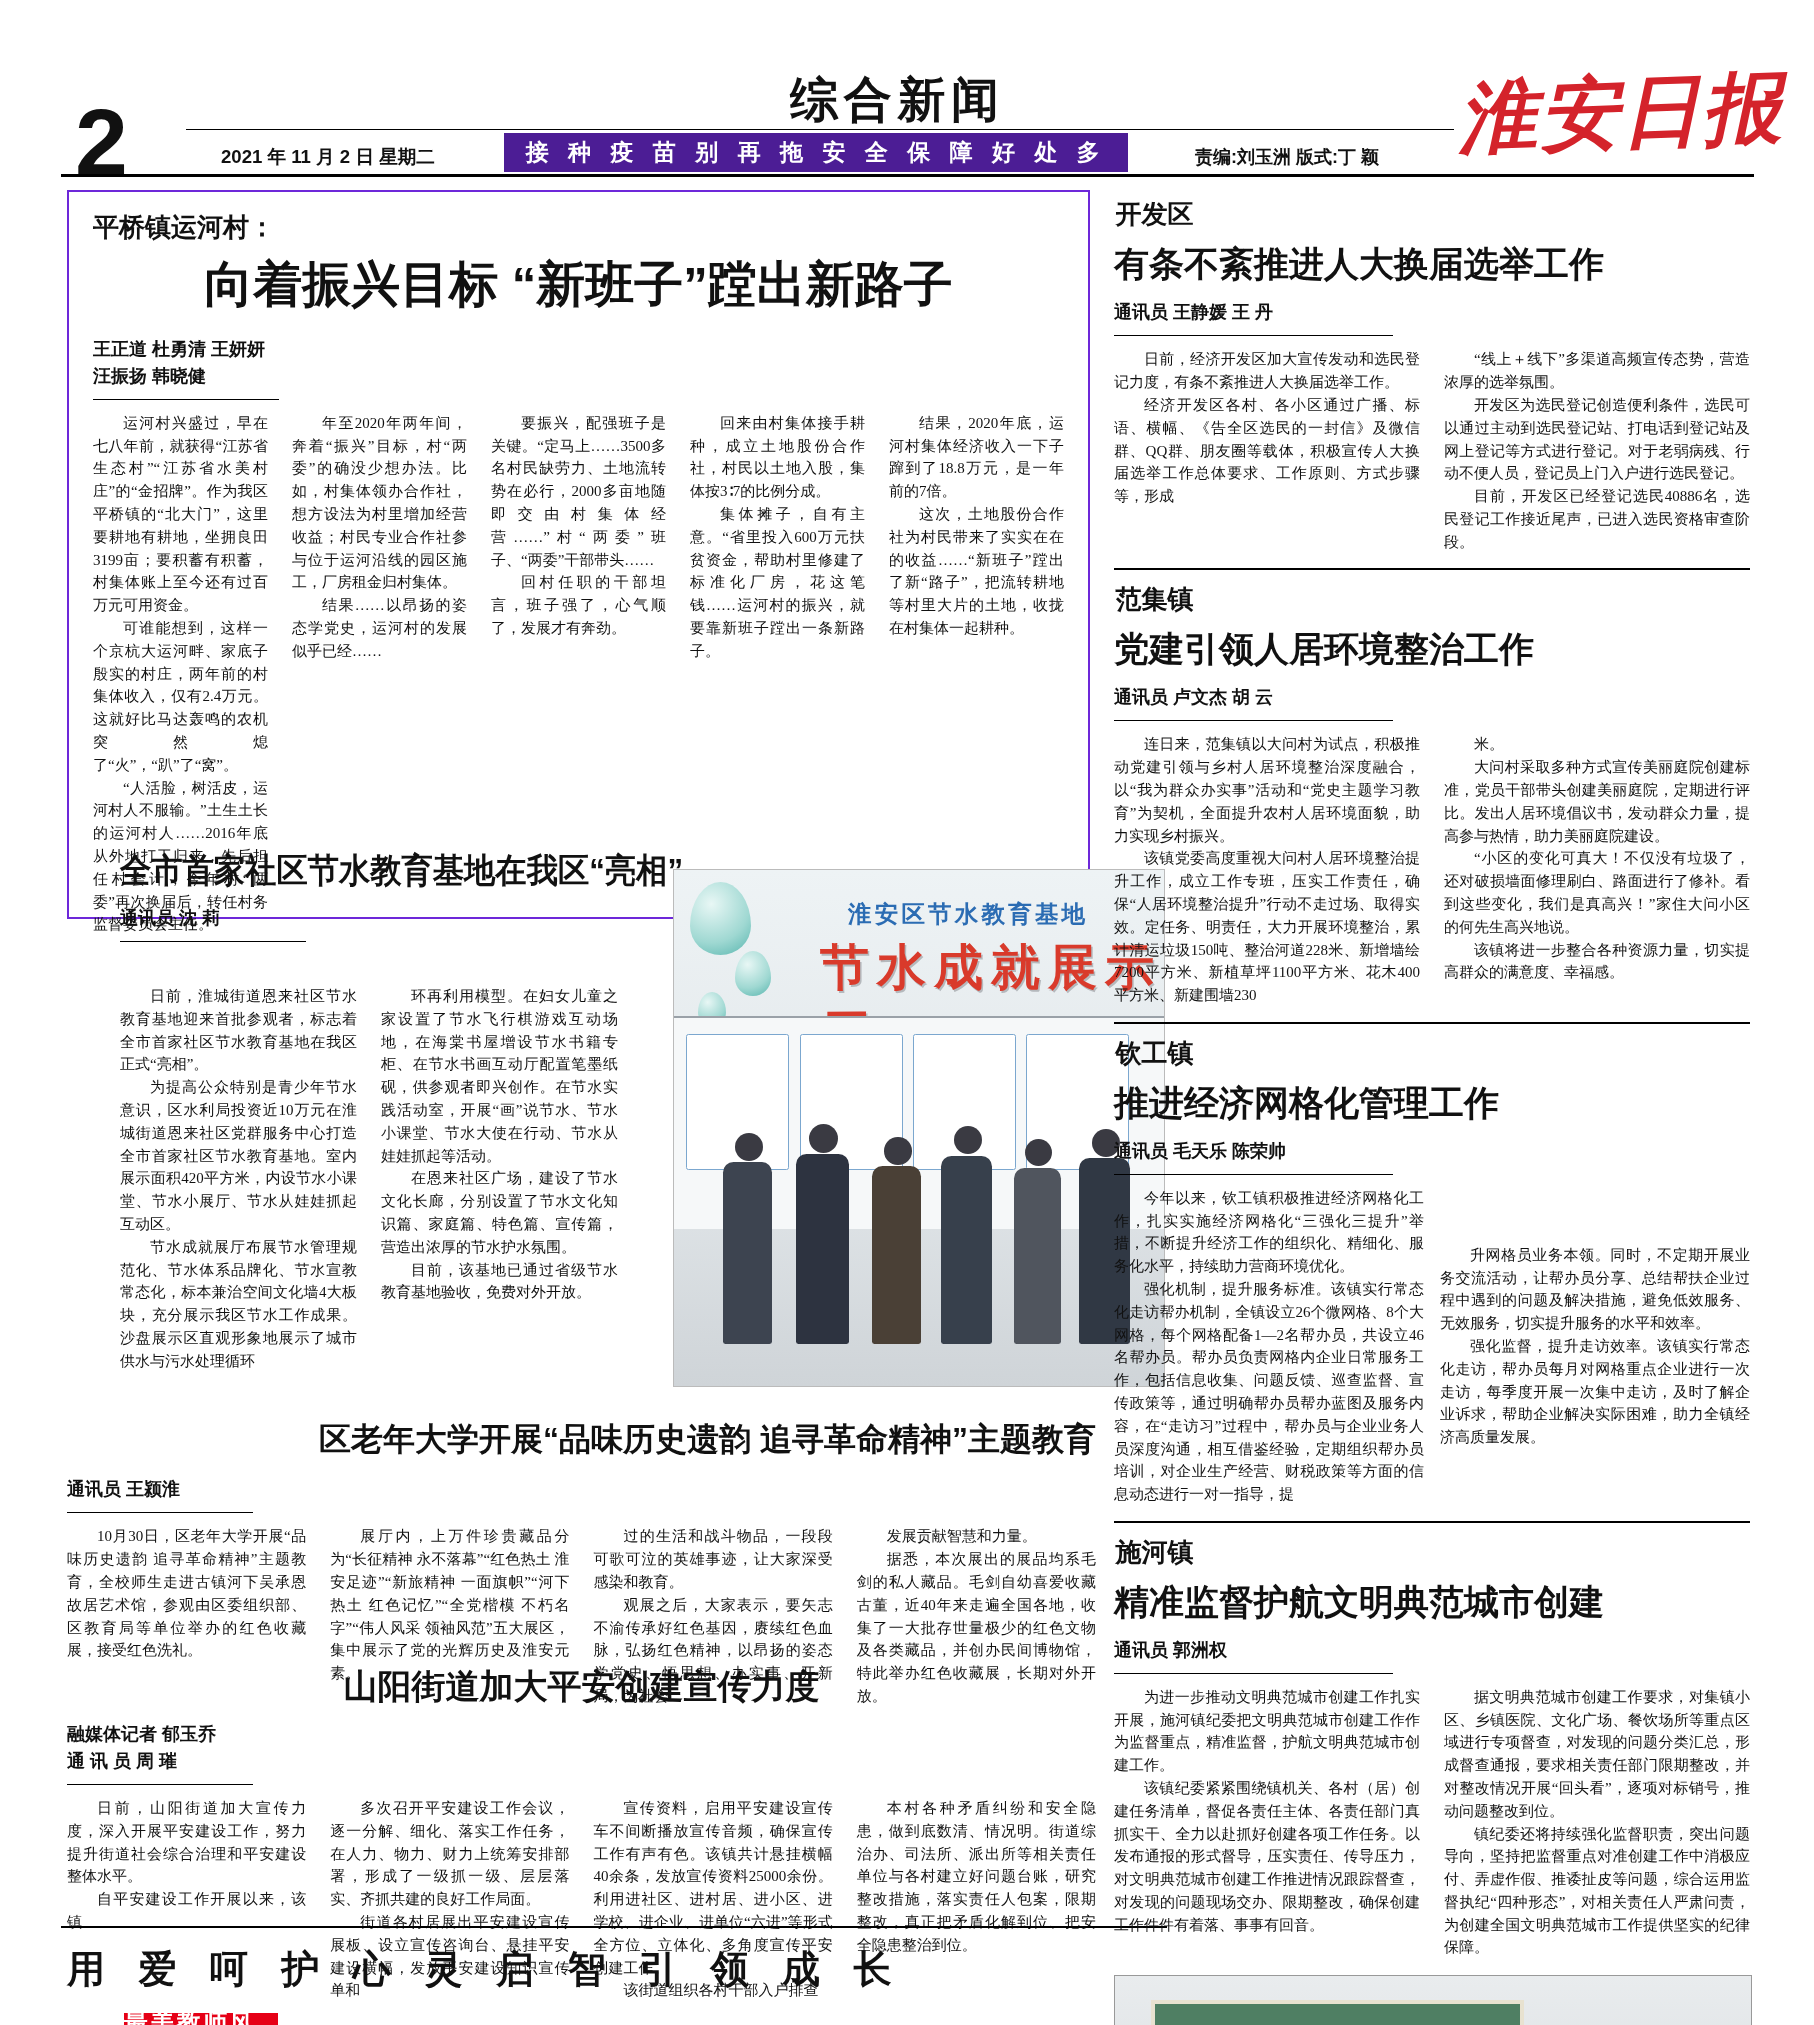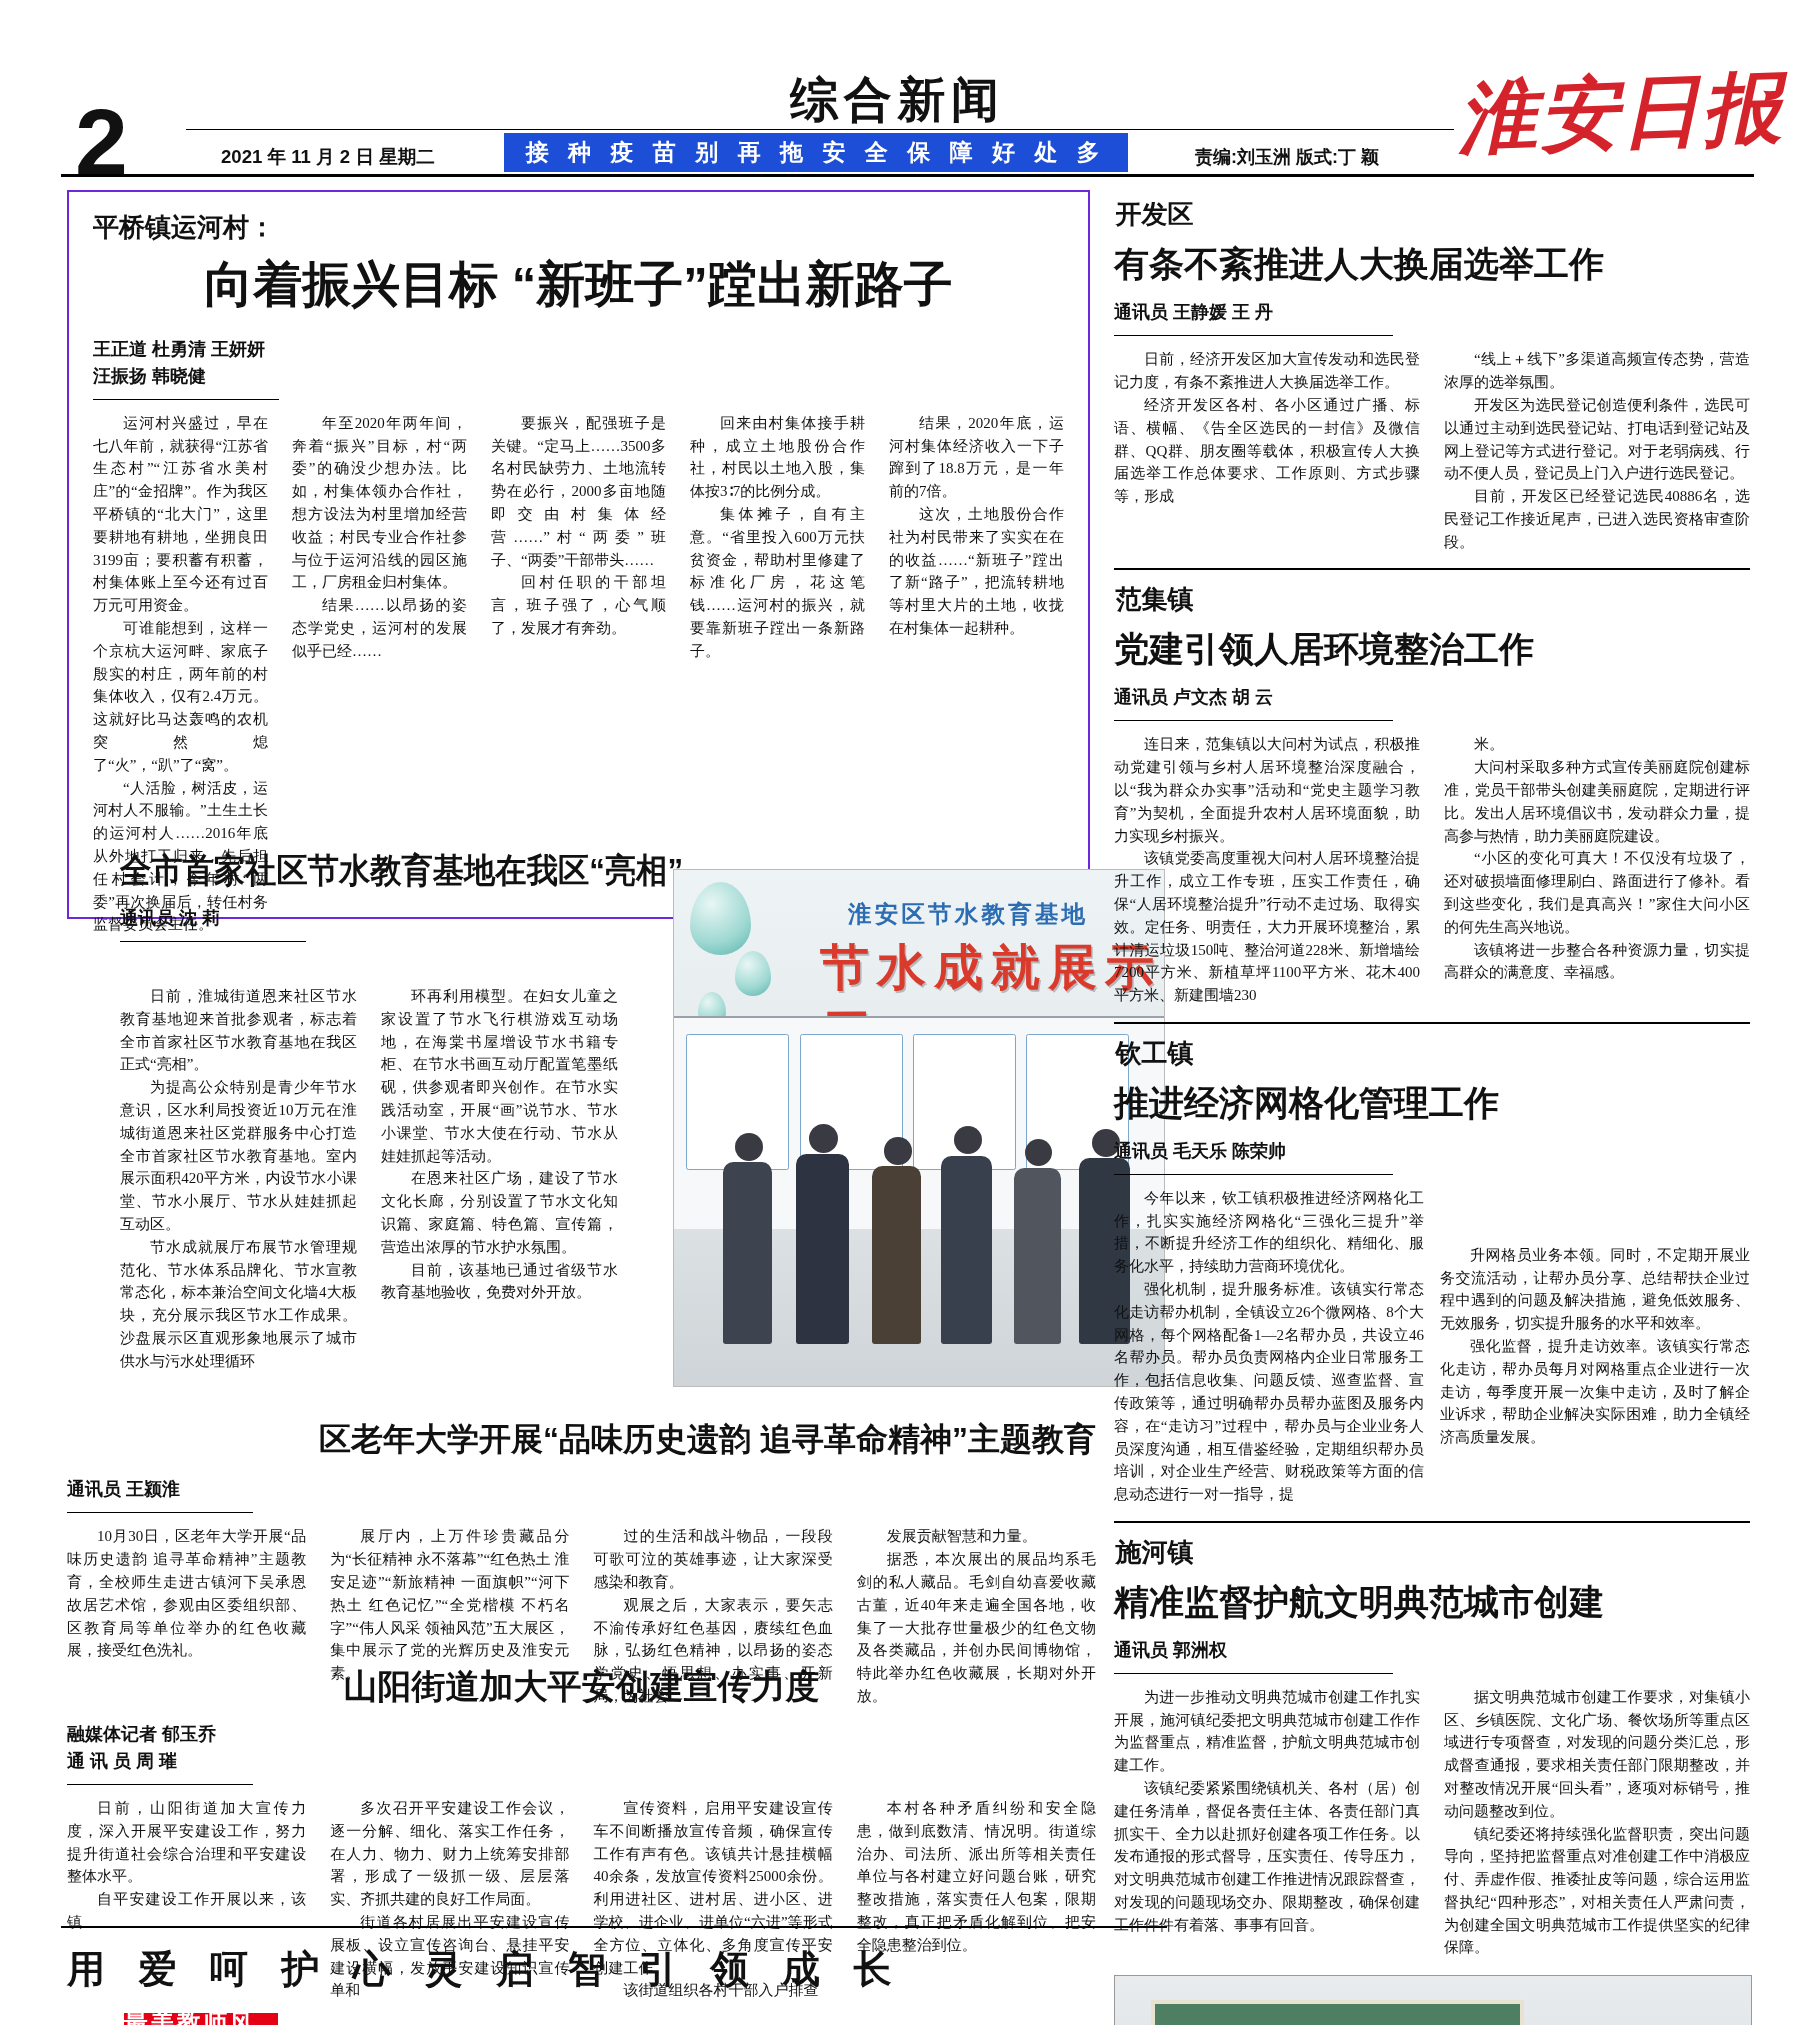--- a/index.html
+++ b/index.html
@@ -6,21 +6,21 @@
   .page{position:relative;width:1815px;height:2576px;background:#ffffff;overflow:hidden;
         font-family:"Liberation Serif",serif;color:#111;}
   .abs{position:absolute;}
   
   .pagenum{font-family:"Liberation Sans",sans-serif;font-weight:900;font-size:95px;line-height:1;}
   .section-title{font-family:"Liberation Sans",sans-serif;font-weight:900;font-size:48px;letter-spacing:5.7px;}
   .logo{font-family:"Liberation Serif",serif;font-style:italic;font-weight:900;font-size:79px;
         color:#d4232b;letter-spacing:2.4px;transform:rotate(-2deg);}
   .rule{background:#000;}
   .date-line{font-family:"Liberation Sans",sans-serif;font-weight:700;font-size:18.6px;}
-  .slogan{background:#1d4ed8;color:#fff;font-family:"Liberation Sans",sans-serif;font-weight:700;
+  .slogan{background:#4c1d95;color:#fff;font-family:"Liberation Sans",sans-serif;font-weight:700;
           font-size:23px;letter-spacing:6.5px;text-align:center;line-height:39px;white-space:nowrap;}
   .editors{font-family:"Liberation Sans",sans-serif;font-weight:700;font-size:18px;}
   
   .kicker{font-family:"Liberation Sans",sans-serif;font-weight:900;font-size:26px;}
   .headline{font-family:"Liberation Sans",sans-serif;font-weight:900;line-height:1.12;}
   .byline{font-family:"Liberation Sans",sans-serif;font-weight:700;font-size:18px;line-height:1.5;
           border-bottom:1.6px solid #000;padding-bottom:9px;margin-bottom:12px;width:186px;}
   .cols{display:flex;gap:24px;align-items:flex-start;}
   .col{flex:1;min-width:0;}
   .col p{margin:0;text-indent:2em;text-align:justify;font-size:15px;line-height:1.52;}

